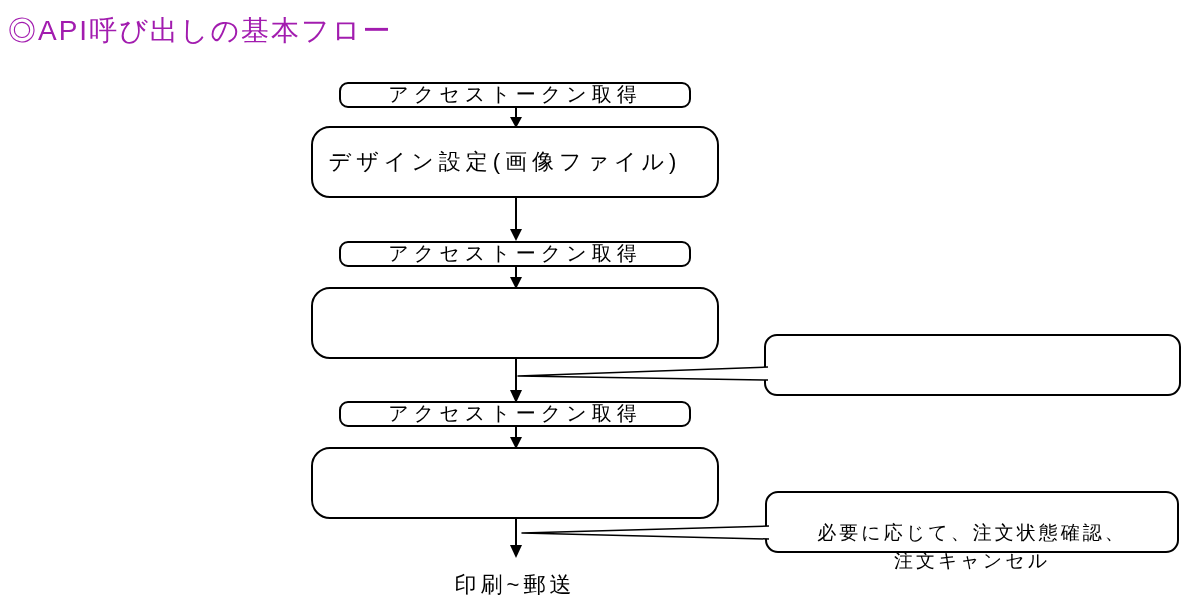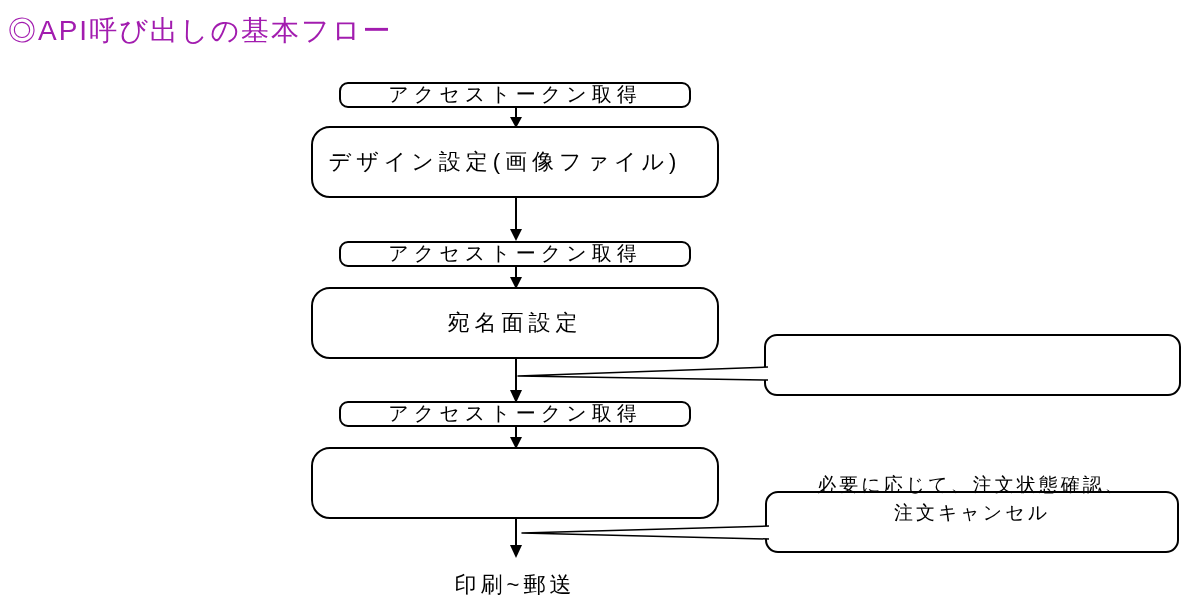--- a/index.html
+++ b/index.html
@@ -115,26 +115,25 @@
   </svg>
 
   <div class="title">◎API呼び出しの基本フロー</div>
 
   <div class="label node-small" style="left:340px; top:81px; width:350px; height:26px;">アクセストークン取得</div>
 
   <div class="label node-large" style="left:312px; top:127px; width:386px; height:70px;border-radius:27px;">デザイン設定(画像ファイル)</div>
 
   <div class="label node-small" style="left:340px; top:240px; width:350px; height:26px;">アクセストークン取得</div>
 
-  <div class="label node-large" style="left:312px; top:288px; width:406px; height:70px;">宛名面設定</div>
 
   <div class="label node-small" style="left:340px; top:400px; width:350px; height:26px;">アクセストークン取得</div>
 
 
   <div class="label end-label" style="left:340px; top:568px; width:350px; height:34px;">印刷~郵送</div>
 
 
-  <div class="callout-text" style="left:766px; top:469px; width:412px; height:60px;">
+  <div class="callout-text" style="left:766px; top:515px; width:412px; height:60px;justify-content:flex-end;">
     <span>必要に応じて、注文状態確認、</span>
     <span>注文キャンセル</span>
   </div>
 
 </div>
 
 </body></html>

